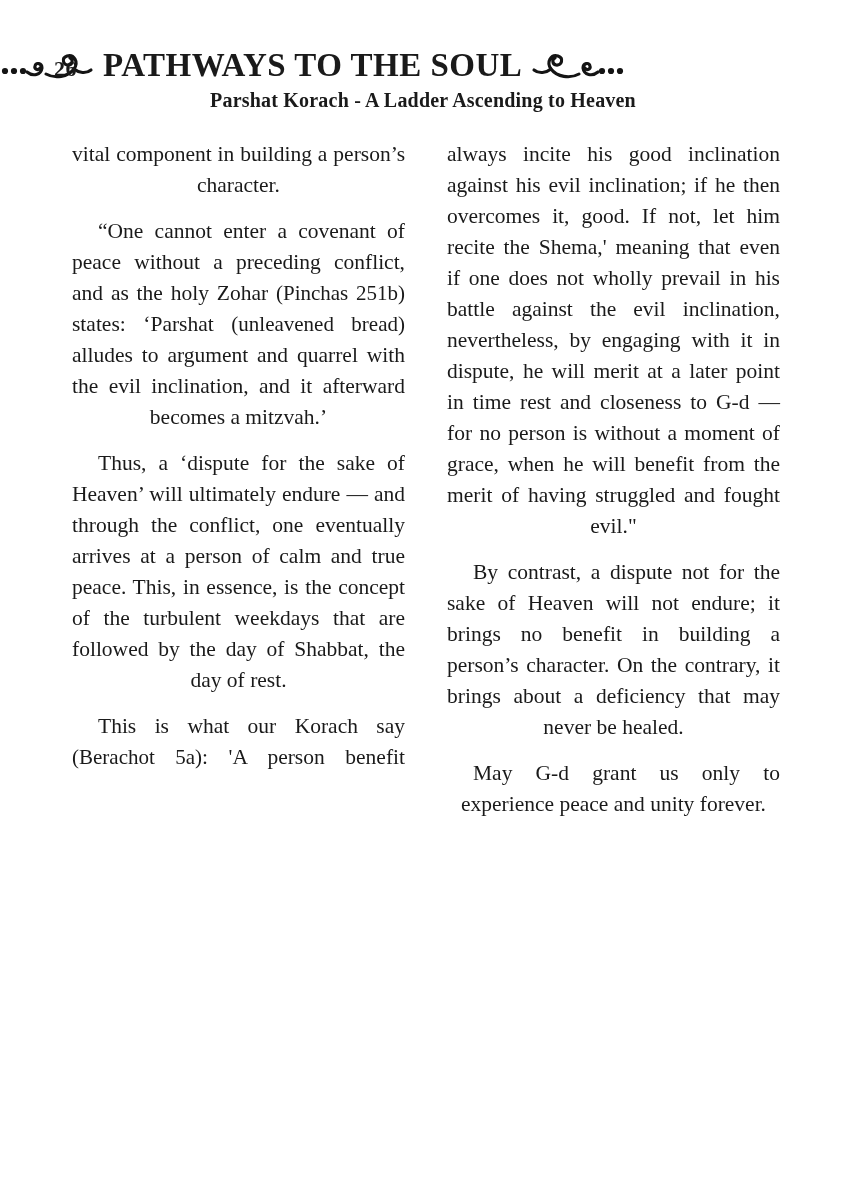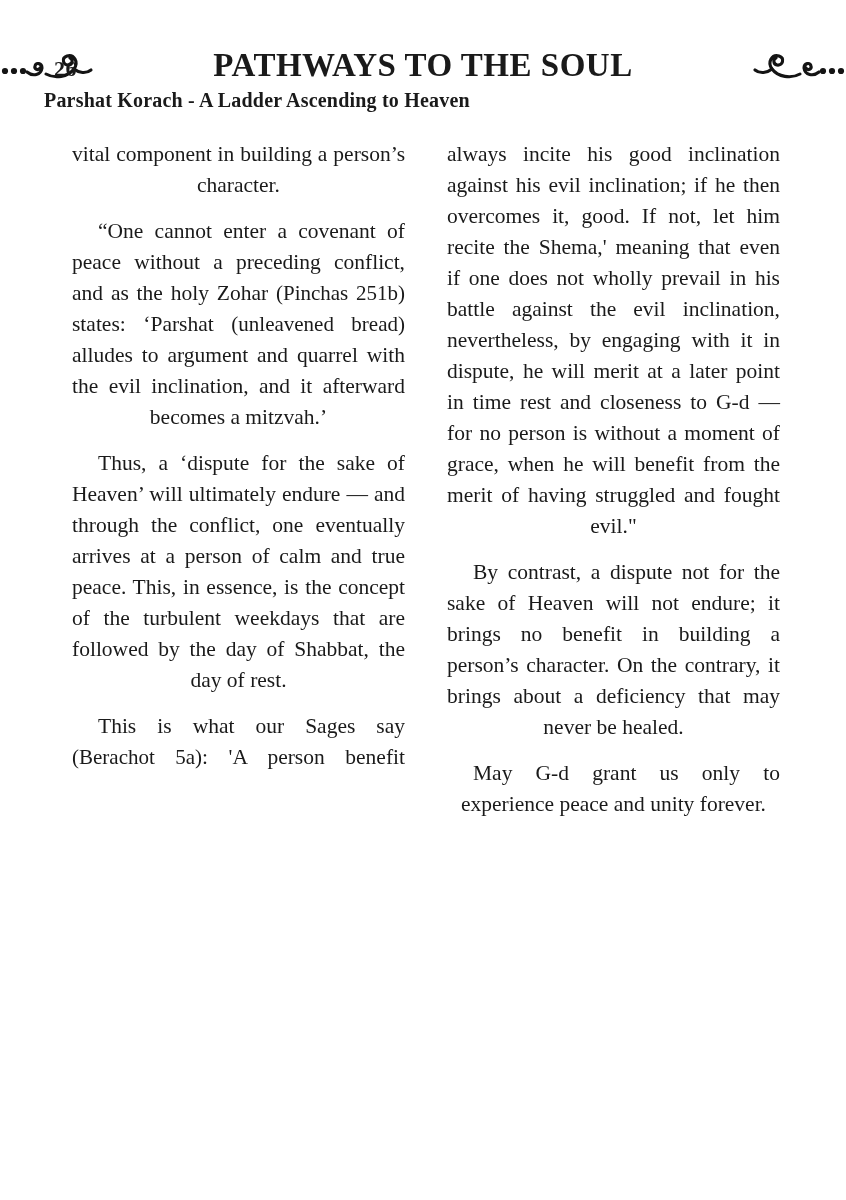--- a/index.html
+++ b/index.html
@@ -17,40 +17,39 @@
     position: absolute;
     left: 54px;
     top: 56px;
     font-size: 22px;
     font-weight: bold;
     letter-spacing: 0.5px;
   }
   .title-row {
     display: flex;
     align-items: center;
-    justify-content: space-between;
+    justify-content: flex-start;
     gap: 7px;
   }
   .title {
     margin: 0;
     font-size: 33px;
     font-weight: bold;
     letter-spacing: 0.5px;
     white-space: nowrap;
   }
   .flourish { display: inline-block; }
   .flourish svg { display: block; }
   .flourish.mirrored svg { transform: scaleX(-1); }
   .subtitle {
     margin: 5px 0 0 0;
-    text-align: left;
+    text-align: center;
     font-size: 20px;
     font-weight: bold;
     letter-spacing: 0.2px;
-    padding-left: 44px;
   }
   .content {
     display: flex;
     gap: 42px;
     margin: 27px 66px 0 72px;
   }
   .column { width: 333px; }
   .para {
     margin: 0 0 15px 0;
     font-size: 21.5px;
@@ -99,21 +98,21 @@
       </span>
     </div>
     <h2 class="subtitle">Parshat Korach - A Ladder Ascending to Heaven</h2>
   </header>
 
   <main class="content">
     <section class="column">
         <p class="para last-center"><span>vital component in building a person’s character.</span></p>
         <p class="para indent last-center"><span>“One cannot enter a covenant of peace without a preceding conflict, and as the holy Zohar </span><span class="cite">(Pinchas 251b)</span><span> states: ‘Parshat </span><span class="cite">(unleavened bread)</span><span> alludes to argument and quarrel with the evil inclination, and it afterward becomes a mitzvah.’</span></p>
         <p class="para indent last-center"><span>Thus, a ‘dispute for the sake of Heaven’ will ultimately endure — and through the conflict, one eventually arrives at a person of calm and true peace. This, in essence, is the concept of the turbulent weekdays that are followed by the day of Shabbat, the day of rest.</span></p>
-        <p class="para indent last-justify"><span>This is what our Sages say </span><span class="cite">(Berachot 5a)</span><span>: 'A person benefit</span></p>
+        <p class="para indent last-justify"><span>This is what our Korach say </span><span class="cite">(Berachot 5a)</span><span>: 'A person benefit</span></p>
       </section>
     <section class="column">
         <p class="para last-center"><span>always incite his good inclination against his evil inclination; if he then overcomes it, good. If not, let him recite the Shema,' meaning that even if one does not wholly prevail in his battle against the evil inclination, nevertheless, by engaging with it in dispute, he will merit at a later point in time rest and closeness to G-d — for no person is without a moment of grace, when he will benefit from the merit of having struggled and fought evil."</span></p>
         <p class="para indent last-center"><span>By contrast, a dispute not for the sake of Heaven will not endure; it brings no benefit in building a person’s character. On the contrary, it brings about a deficiency that may never be healed.</span></p>
         <p class="para indent last-center"><span>May G-d grant us only to experience peace and unity forever.</span></p>
       </section>
   </main>
 </div>
 
 </body></html>

